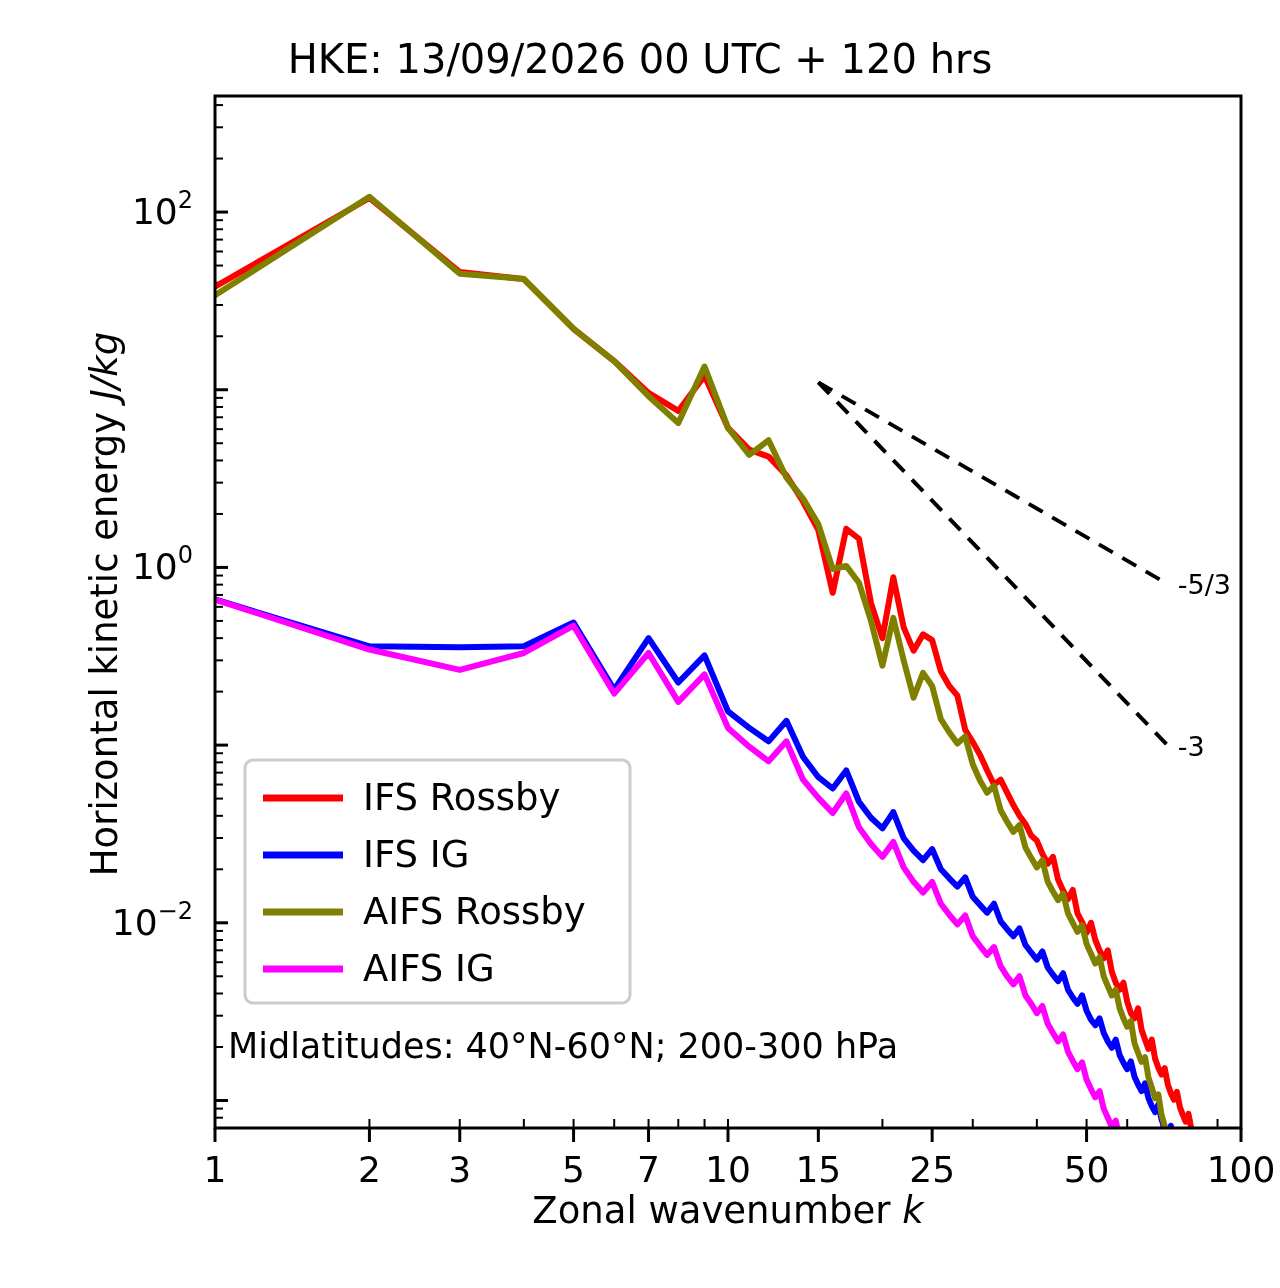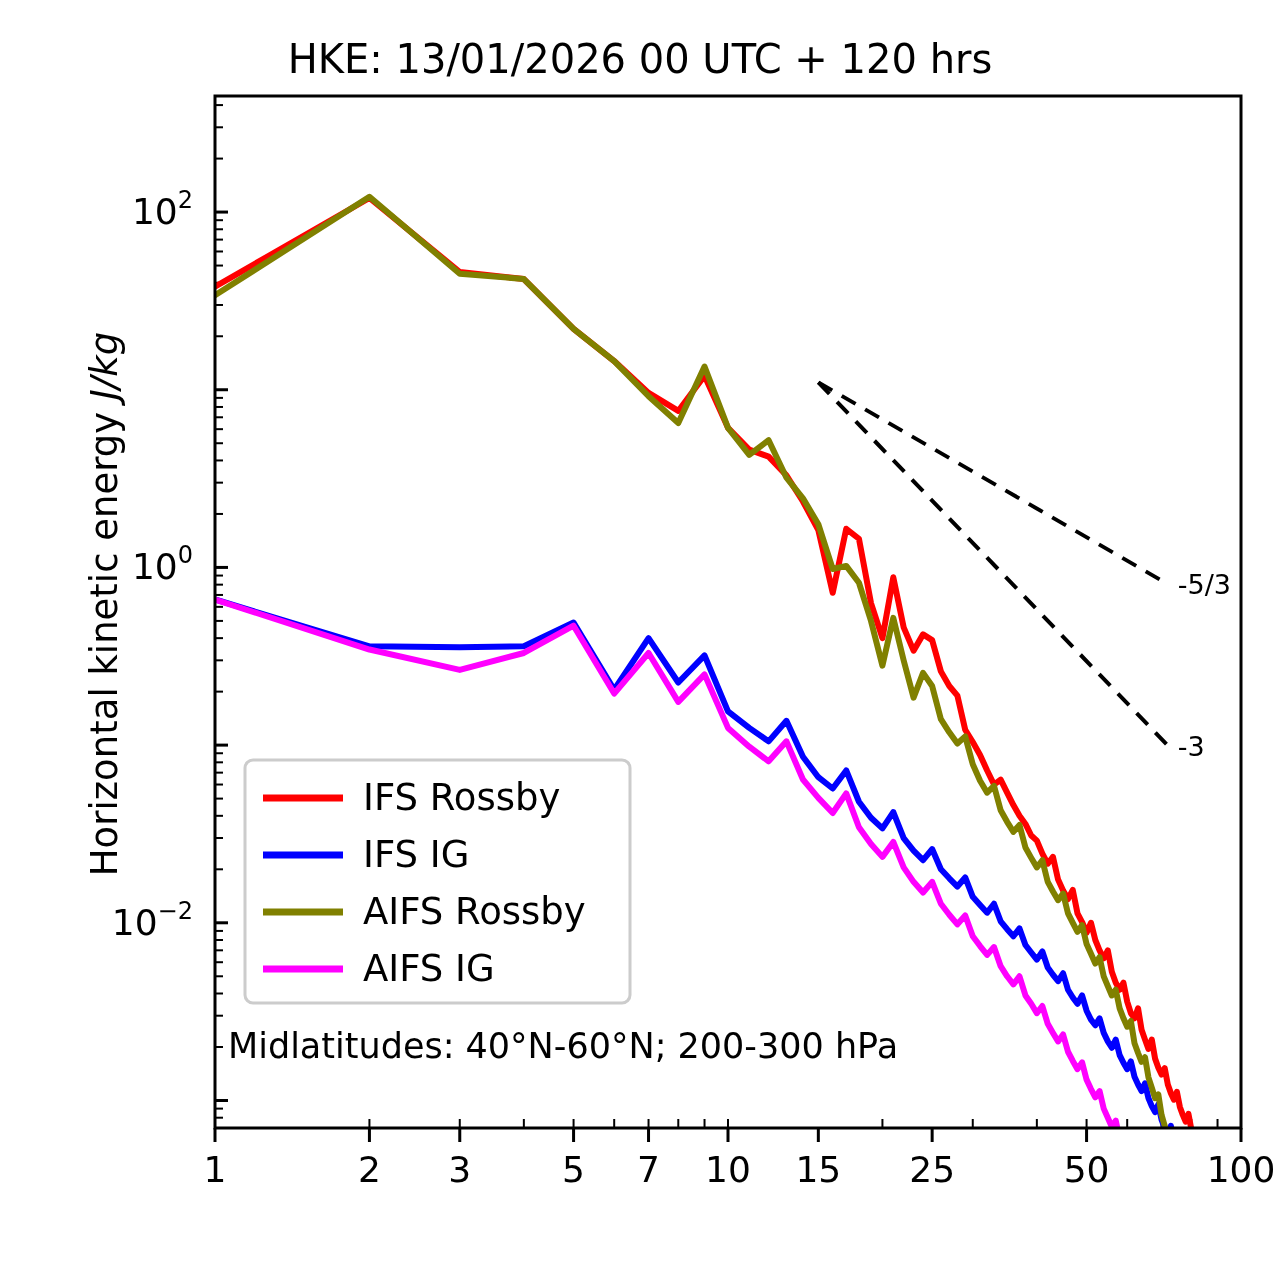--- a/index.html
+++ b/index.html
@@ -93,28 +93,31 @@
     fill: #000000;
     font-family: "DejaVu Sans", sans-serif;
     dominant-baseline: middle;
   }
 </style>
 </head>
 <body>
 
 <div id="figure">
 
-  <div id="chart-title">HKE: 13/01/2026 00 UTC + 120 hrs</div>
+  <div id="chart-title">HKE: 13/09/2026 00 UTC + 120 hrs</div>
 
   <div id="ylabel-wrap">
     <div id="ylabel">
       <span>Horizontal kinetic energy </span><span class="ital">J/kg</span>
     </div>
   </div>
 
+  <div id="xlabel">
+    <span>Zonal wavenumber </span><span class="ital">k</span>
+  </div>
 
   <svg id="plot-svg" width="1280" height="1288">
     <g id="y-ticks-group">
         <line x1="215" y1="1128" x2="223" y2="1128" stroke="#000000" stroke-width="2"></line>
         <line x1="215" y1="1117.6958488763707" x2="223" y2="1117.6958488763707" stroke="#000000" stroke-width="2"></line>
         <line x1="215" y1="1108.6069434485971" x2="223" y2="1108.6069434485971" stroke="#000000" stroke-width="2"></line>
         <line x1="215" y1="1100.4766404953846" x2="228" y2="1100.4766404953846" stroke="#000000" stroke-width="3"></line>
         <line x1="215" y1="1046.9888938387562" x2="223" y2="1046.9888938387562" stroke="#000000" stroke-width="2"></line>
         <line x1="215" y1="1015.7005677965553" x2="223" y2="1015.7005677965553" stroke="#000000" stroke-width="2"></line>
         <line x1="215" y1="993.5011471821281" x2="223" y2="993.5011471821281" stroke="#000000" stroke-width="2"></line>

